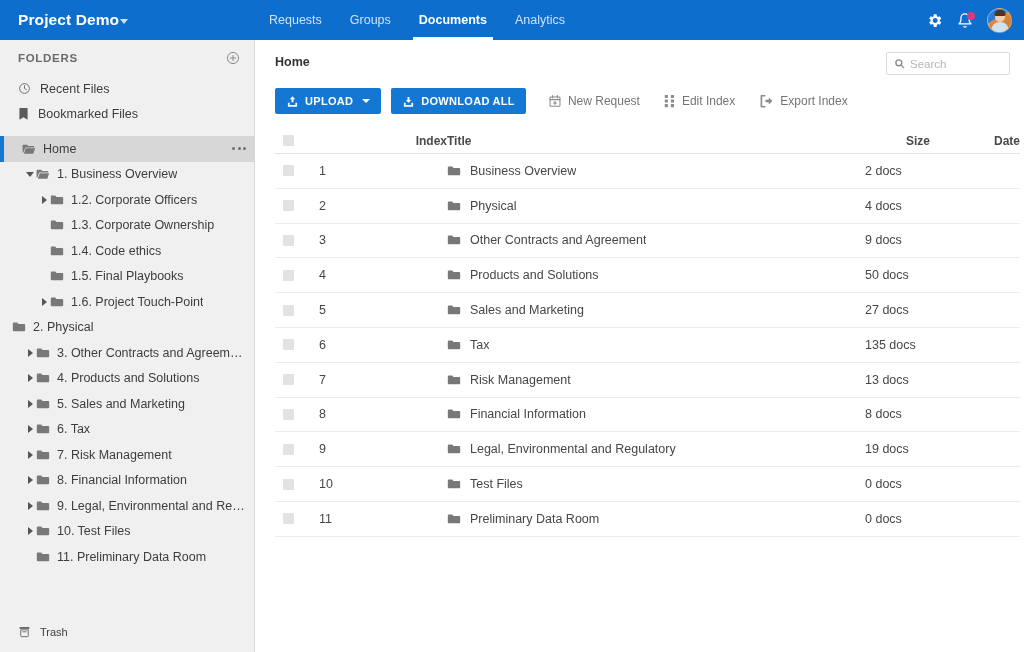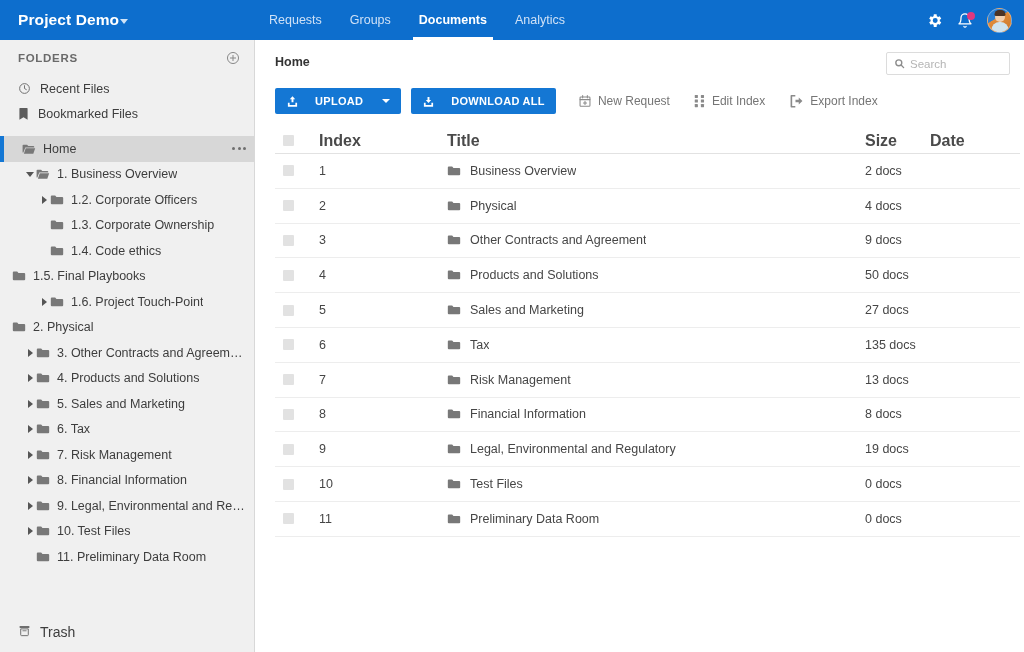--- a/index.html
+++ b/index.html
@@ -100,62 +100,62 @@
   .tw .arrow-d {
     width: 0; height: 0; border-left: 4.5px solid transparent; border-right: 4.5px solid transparent;
     border-top: 5px solid #555;
   }
   .tree-ico { flex: 0 0 auto; display: flex; align-items: center; margin-right: 7px; }
   .tree-label { white-space: nowrap; overflow: hidden; text-overflow: ellipsis; }
   .dots { margin-left: auto; display: flex; gap: 2.5px; cursor: pointer; padding-left: 6px; }
   .dots i { width: 3px; height: 3px; border-radius: 50%; background: #6e6e6e; display: block; }
   .trash-row {
     margin-top: auto; display: flex; align-items: center; gap: 9px;
-    height: 40px; padding-left: 18px; font-size: 14px; color: #3d3d3d; cursor: pointer;
+    height: 40px; padding-left: 18px; font-size: 11px; color: #3d3d3d; cursor: pointer;
   }
 
   
   .main { flex: 1; background: #ffffff; padding: 0 14px 0 20px; min-width: 0; position: relative; }
   .main-head { display: flex; align-items: flex-start; padding-top: 12px; }
   .crumb { font-size: 12.5px; font-weight: bold; color: #333; padding-top: 3px; }
   .search-box {
     margin-left: auto; width: 124px; height: 23px; border: 1px solid #dcdcdc; border-radius: 2px;
     display: flex; align-items: center; gap: 5px; padding: 0 7px; background: #fff; cursor: text;
   }
   .search-box input {
     border: none; outline: none; font-size: 11.5px; color: #333; width: 100%;
     font-family: "Liberation Sans", sans-serif; background: transparent;
   }
   .search-box input::placeholder { color: #b5b5b5; }
 
   .toolbar { display: flex; align-items: center; gap: 0; margin-top: 13px; }
   .btn-primary {
     background: #1477d4; color: #fff; border: none; height: 26px; border-radius: 2px;
-    display: flex; align-items: center; gap: 16px; padding: 0 11px; cursor: pointer;
+    display: flex; align-items: center; gap: 6px; padding: 0 11px; cursor: pointer;
     font-size: 11px; font-weight: bold; letter-spacing: .3px;
     font-family: "Liberation Sans", sans-serif; margin-right: 10px;
   }
   .btn-primary .cd {
     width: 0; height: 0; border-left: 4px solid transparent; border-right: 4px solid transparent;
     border-top: 4.5px solid #fff; margin-left: 3px;
   }
   .btn-flat {
     background: transparent; border: none; height: 26px; display: flex; align-items: center; gap: 6px;
     padding: 0 12px; cursor: pointer; color: #757575; font-size: 12px;
     font-family: "Liberation Sans", sans-serif;
   }
 
   
   .table { margin-top: 14px; width: 745px; }
   .tr {
     display: flex; align-items: center; height: 34.8px;
     border-bottom: 1px solid #ededed; font-size: 12.5px; color: #464646;
   }
   .tr.thead {
-    height: 26px; border-bottom: 1px solid #e2e2e2; color: #4a4a4a; font-weight: bold; font-size: 16px;
+    height: 26px; border-bottom: 1px solid #e2e2e2; color: #4a4a4a; font-weight: bold; font-size: 12px; text-align: right;
   }
   .tr.row { cursor: pointer; }
   .c-check { flex: 0 0 44px; display: flex; align-items: center; padding-left: 8px; }
   .cbx { width: 11px; height: 11px; background: #e2e2e2; border-radius: 1px; cursor: pointer; }
   .c-index { flex: 0 0 128px; }
   .c-title { flex: 1; display: flex; align-items: center; gap: 9px; min-width: 0; }
   .c-title .ttxt { white-space: nowrap; overflow: hidden; text-overflow: ellipsis; }
   .c-size { flex: 0 0 65px; }
   .c-date { flex: 0 0 90px; }
   .thead .c-title { padding-left: 0; }
@@ -282,21 +282,21 @@
           </div>
           <div class="tree-row" style="padding-left: 38px;">
             <span class="tw"></span>
             <span class="tree-ico">
               <svg width="14" height="12" viewBox="0 0 24 20" fill="#787878">
                 <path d="M1.4 4.1A1.7 1.7 0 013.1 2.4h5.8l2.1 2.3h9.9a1.7 1.7 0 011.7 1.7v9.3a1.7 1.7 0 01-1.7 1.7H3.1a1.7 1.7 0 01-1.7-1.7z"></path>
               </svg>
             </span>
             <span class="tree-label">1.4. Code ethics</span>
           </div>
-          <div class="tree-row" style="">
+          <div class="tree-row" style="padding-left: 38px;">
             <span class="tw"></span>
             <span class="tree-ico">
               <svg width="14" height="12" viewBox="0 0 24 20" fill="#787878">
                 <path d="M1.4 4.1A1.7 1.7 0 013.1 2.4h5.8l2.1 2.3h9.9a1.7 1.7 0 011.7 1.7v9.3a1.7 1.7 0 01-1.7 1.7H3.1a1.7 1.7 0 01-1.7-1.7z"></path>
               </svg>
             </span>
             <span class="tree-label">1.5. Final Playbooks</span>
           </div>
           <div class="tree-row" style="padding-left: 38px;">
             <span class="tw">

